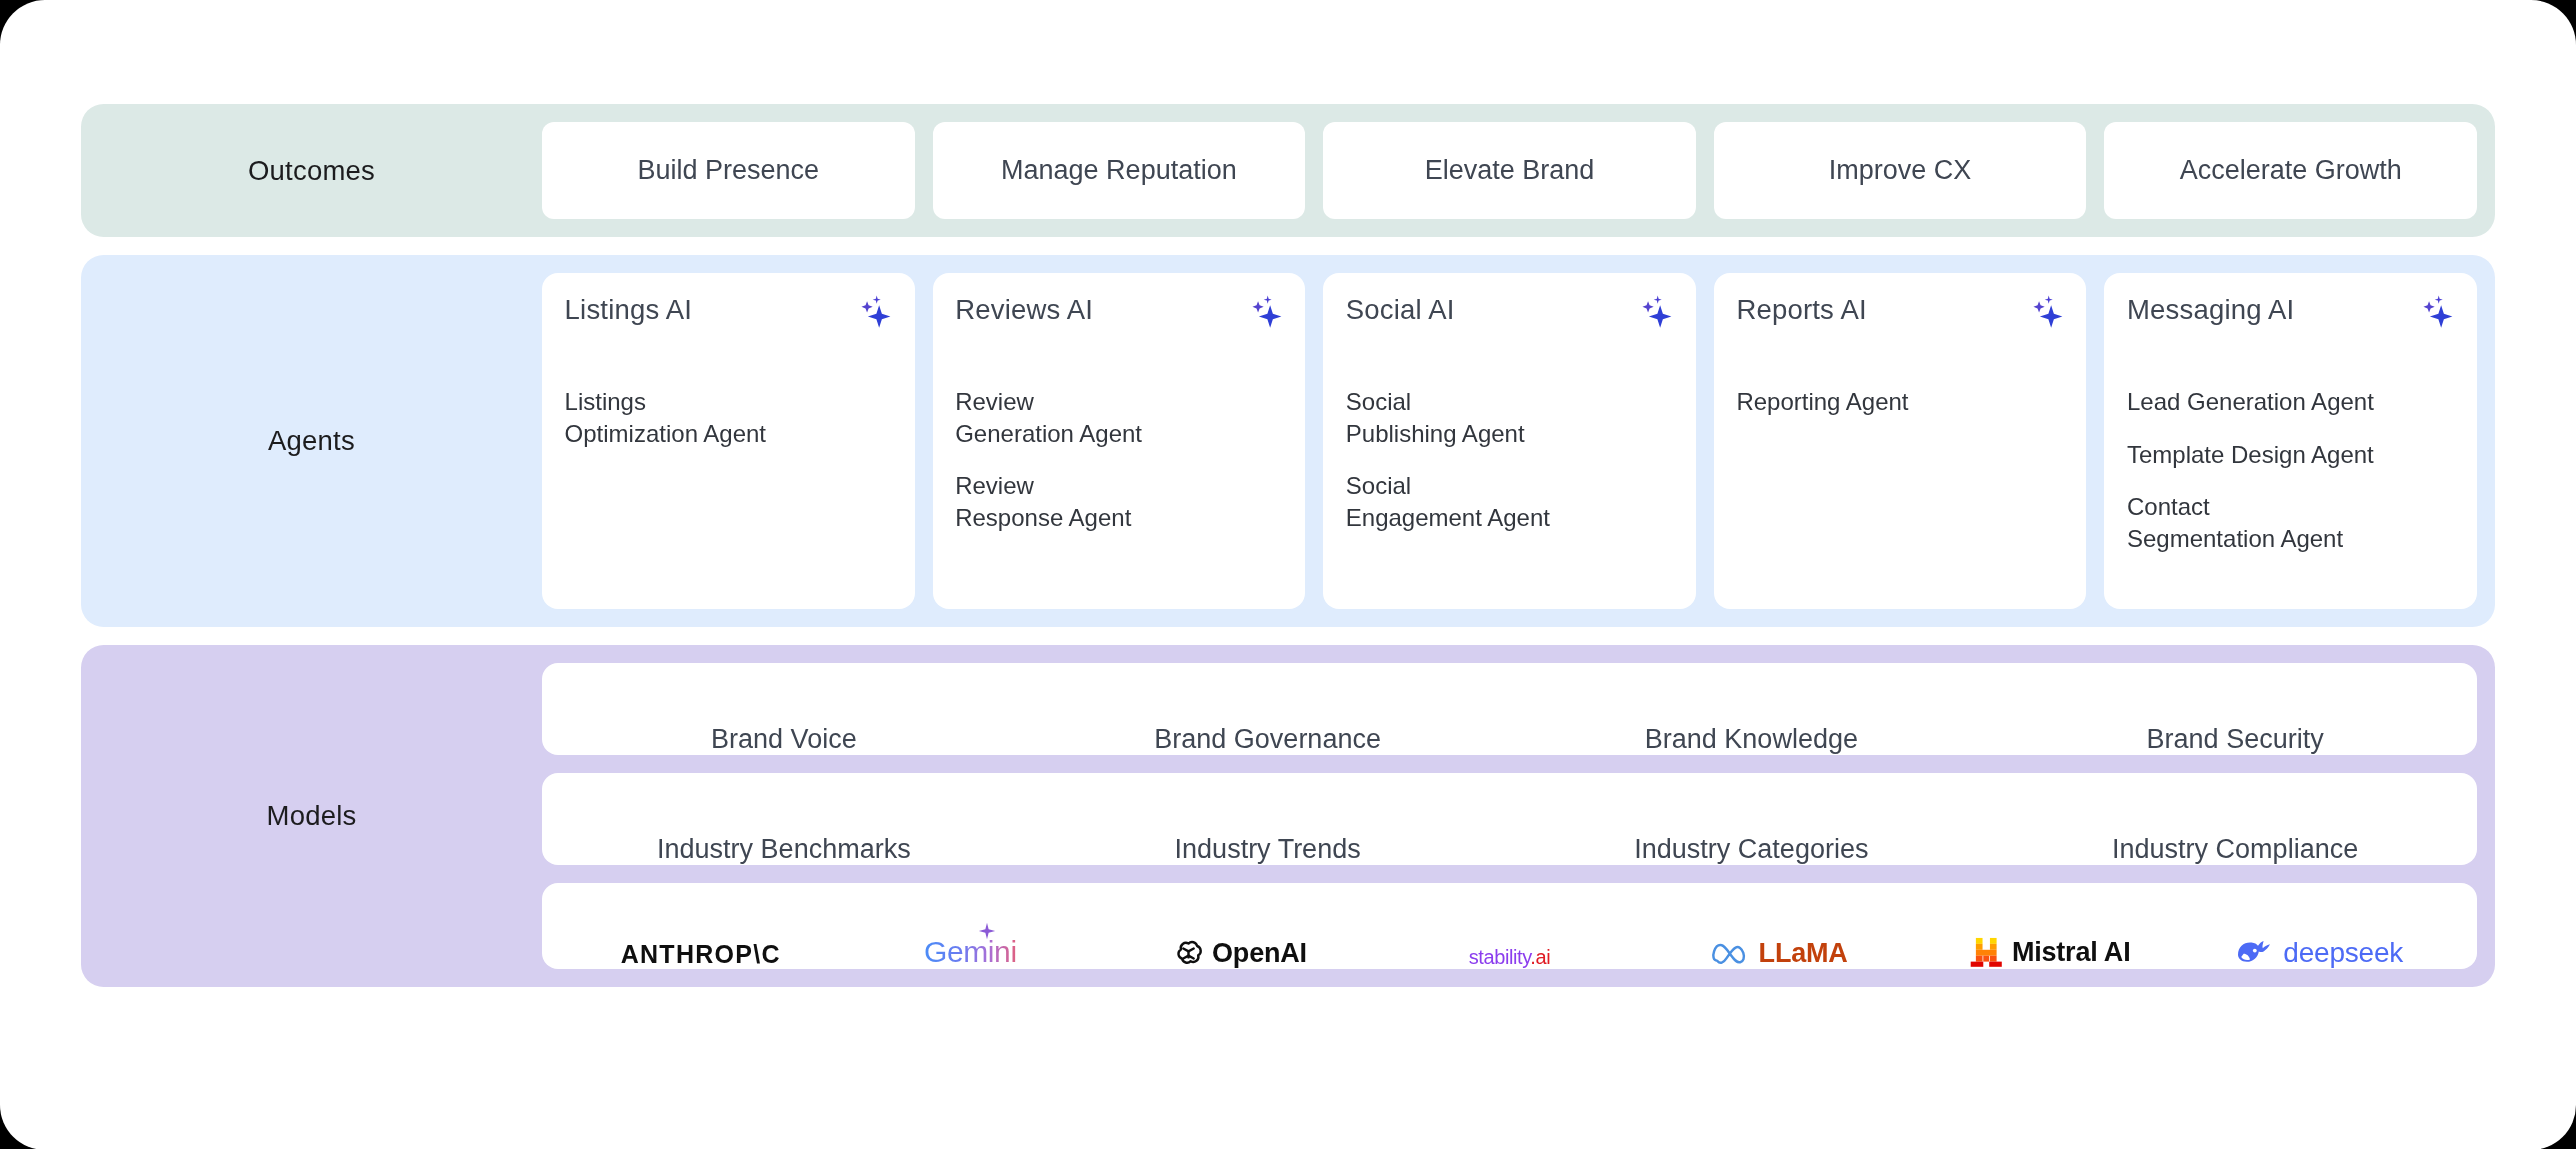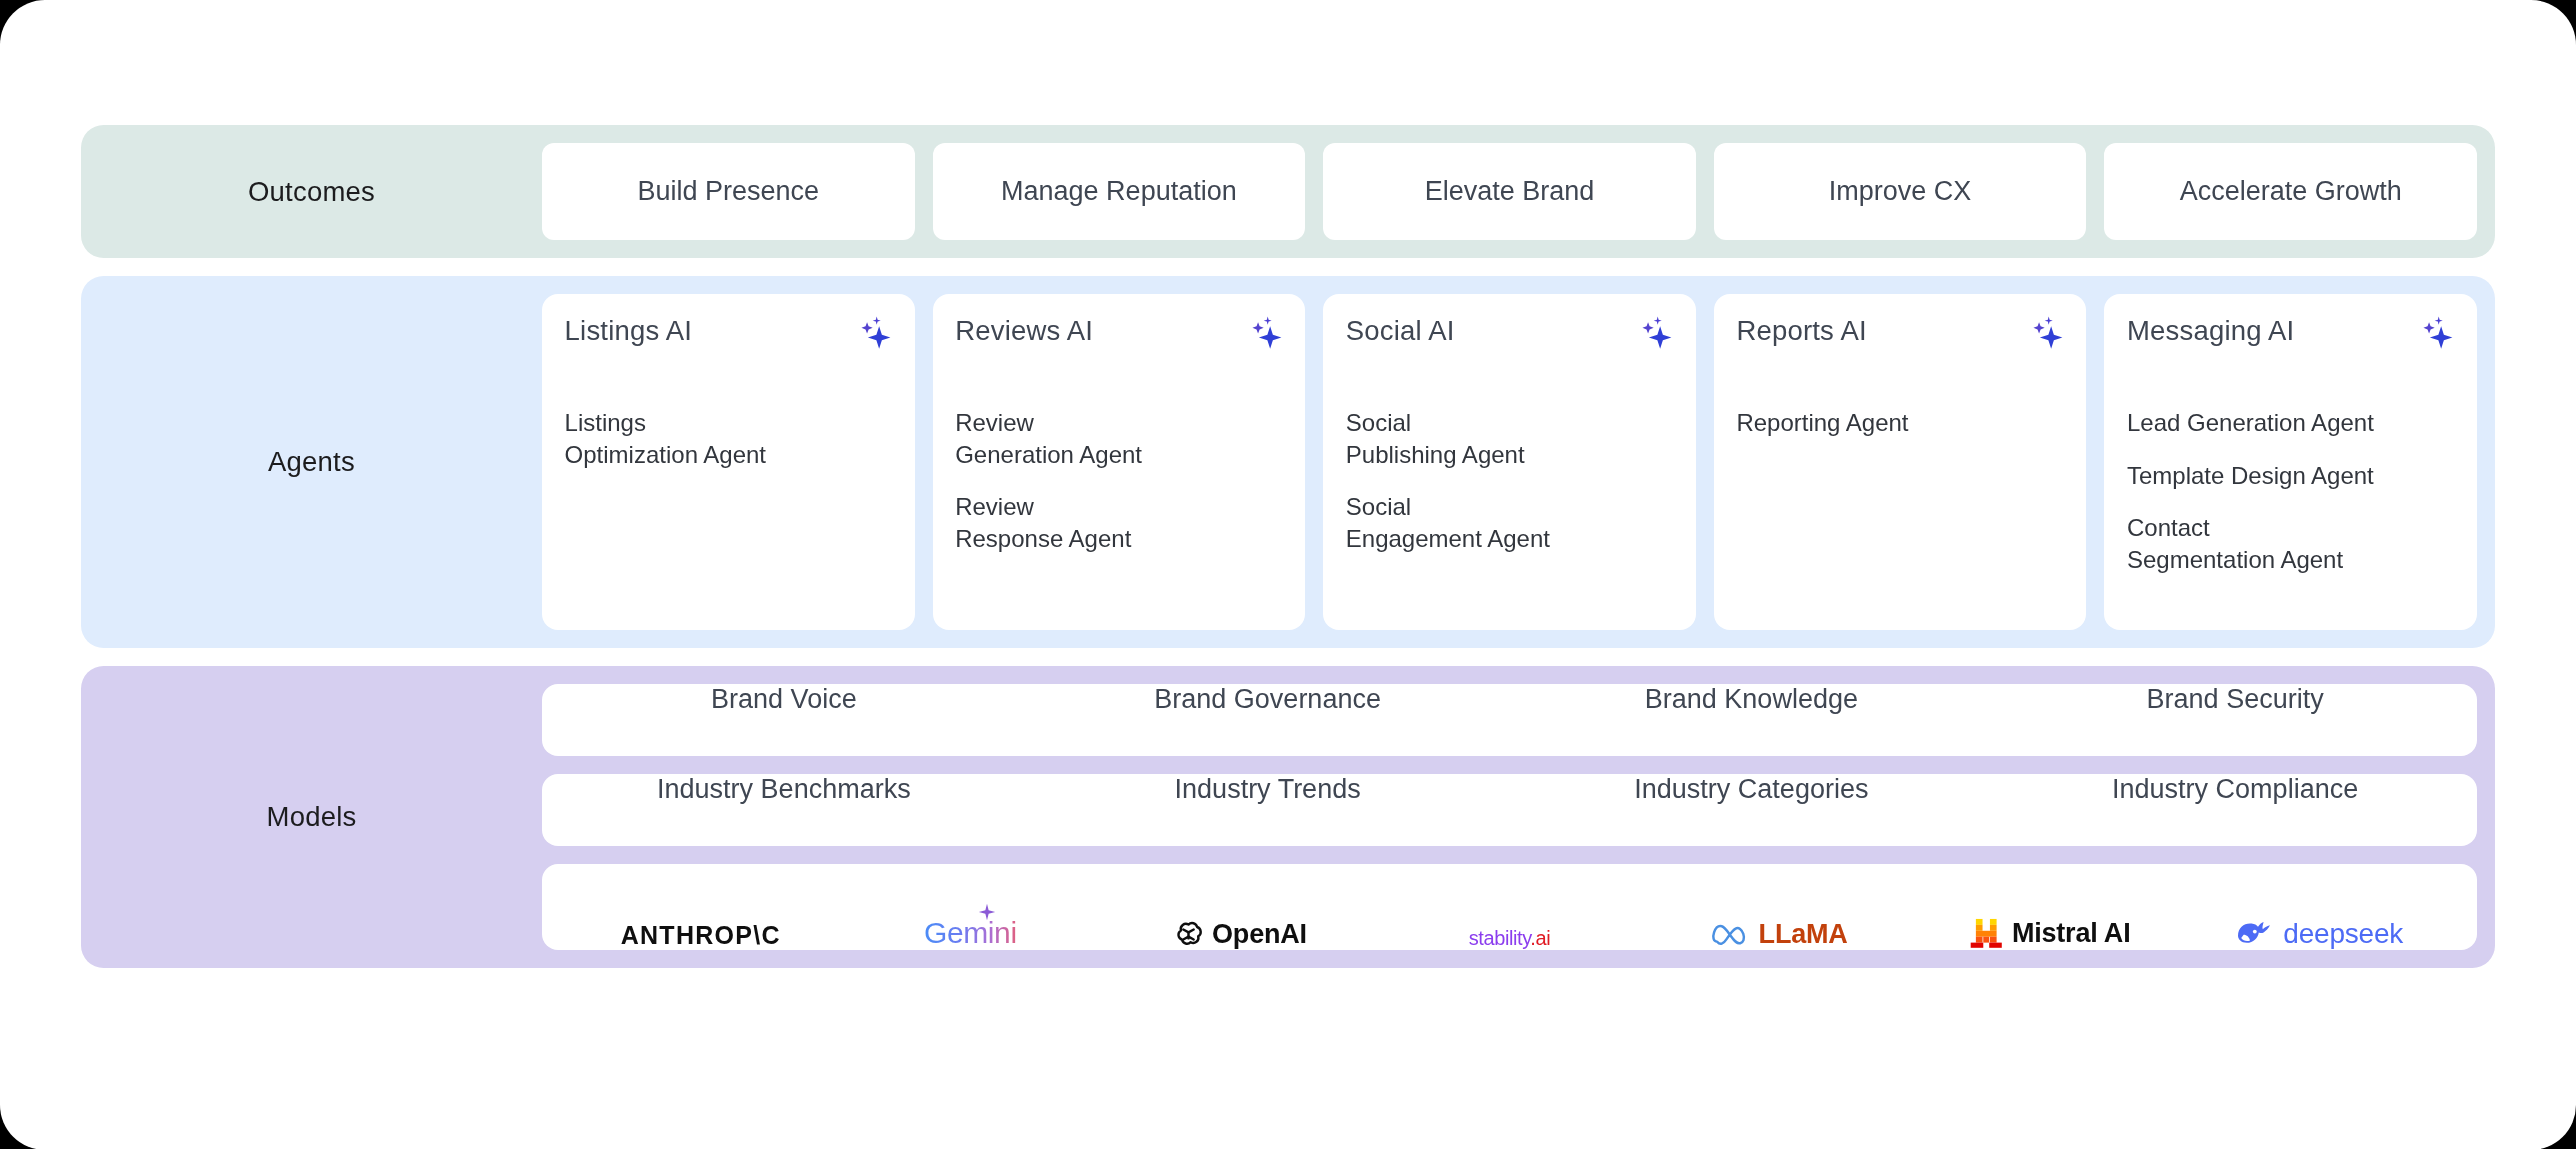--- a/index.html
+++ b/index.html
@@ -19,21 +19,21 @@
     width: 2576px;
     height: 1150px;
     background: #ffffff;
     border-radius: 45px;
     box-sizing: border-box;
     padding: 0;
   }
   .stack {
     position: absolute;
     left: 81px;
-    top: 125px;
+    top: 104px;
     width: 2414px;
     display: flex;
     flex-direction: column;
     gap: 18px;
   }
 
   
   .band {
     display: flex;
     align-items: stretch;
@@ -133,23 +133,23 @@
   }
   .models-stack {
     display: flex;
     flex-direction: column;
     gap: 18px;
     width: 100%;
   }
   .models-strip {
     background: #ffffff;
     border-radius: 16px;
-    height: 72px;
-    display: flex;
-    align-items: flex-start;
+    height: 92px;
+    display: flex;
+    align-items: flex-end;
     box-sizing: border-box;
   }
   .models-strip .cell {
     flex: 1 1 0;
     display: flex;
     align-items: center;
     justify-content: center;
     font-size: 27px;
     color: #3f4652;
     text-align: center;

